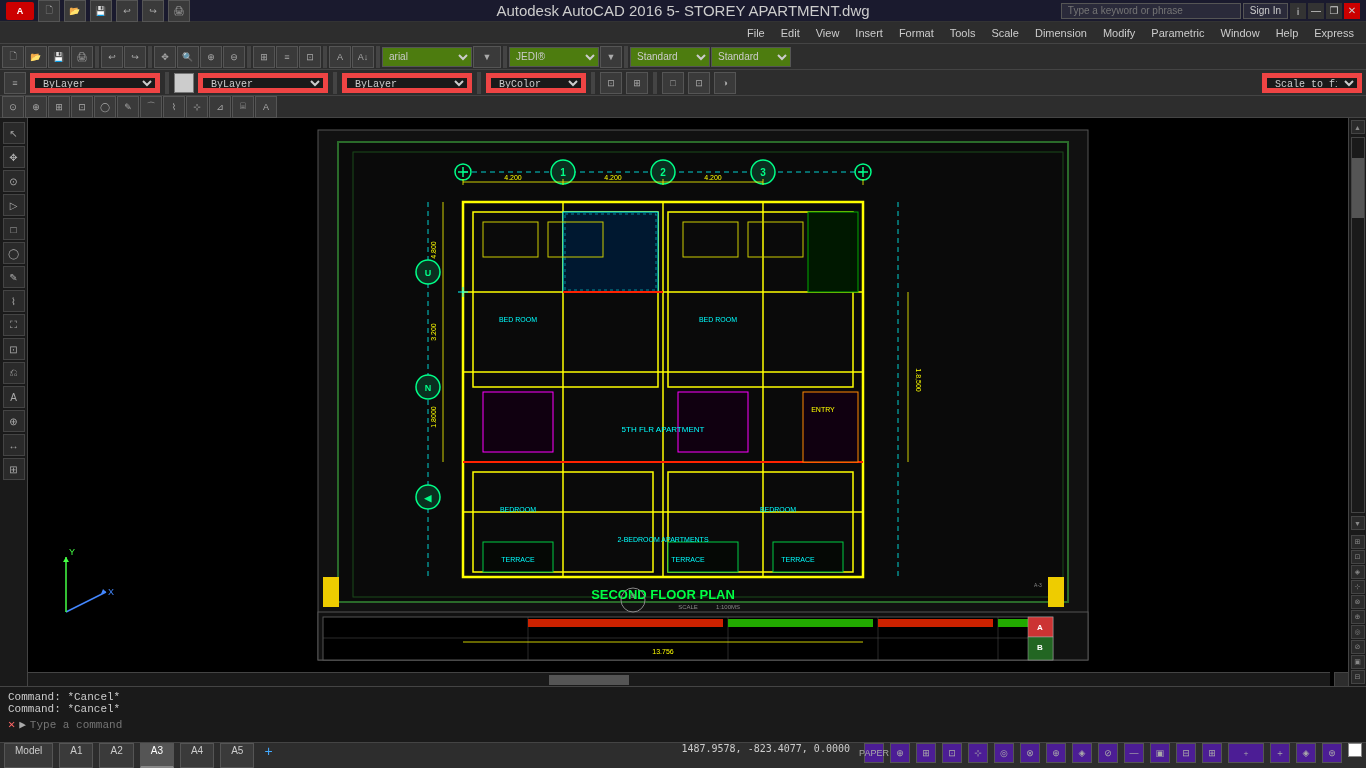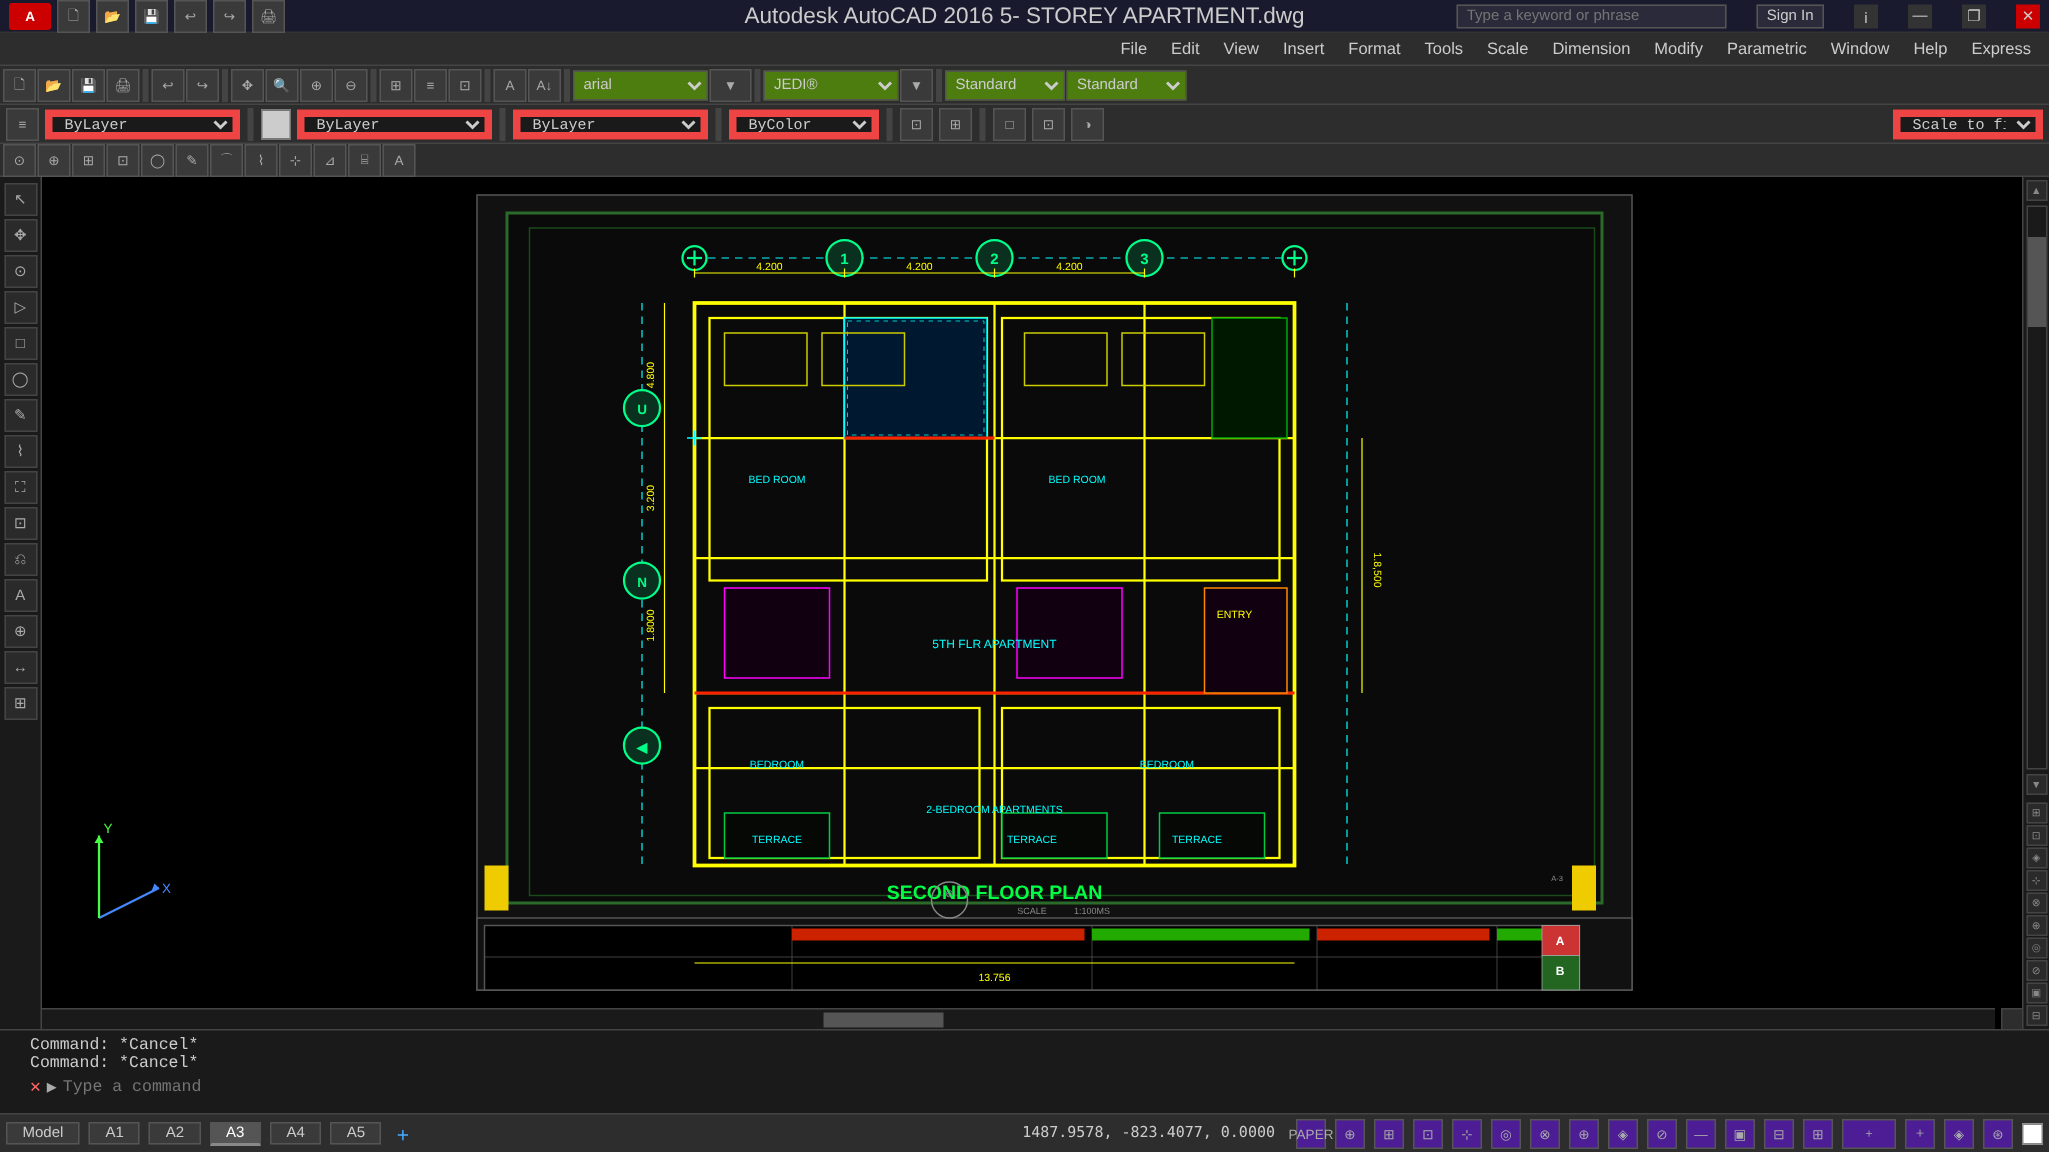--- a/index.html
+++ b/index.html
@@ -16,21 +16,21 @@
       border-bottom: 1px solid #333;
     }
     #titlebar .title-center {
       position: absolute;
       left: 50%;
       transform: translateX(-50%);
       font-size: 15px;
       color: #ccc;
     }
     #titlebar .title-left { display: flex; align-items: center; gap: 4px; }
-    #titlebar .title-right { display: flex; align-items: center; gap: 20px; margin-left: auto; }
+    #titlebar .title-right { display: flex; align-items: center; gap: 2px; margin-left: auto; }
     .autocad-logo {
       width: 28px; height: 18px;
       background: #c00;
       display: flex; align-items: center; justify-content: center;
       font-weight: bold; font-size: 9px; color: #fff;
       border-radius: 2px;
     }
     .search-box {
       background: #2a2a3a;
       border: 1px solid #555;
@@ -197,21 +197,21 @@
       background: #555;
       position: absolute;
       top: 20px;
     }
 
     
     #cmdline {
       height: 56px;
       background: #1a1a1a;
       border-top: 1px solid #444;
-      padding: 4px 20px;
+      padding: 4px 8px;
       font-family: 'Courier New', monospace;
       font-size: 11px;
     }
     .cmd-input-row {
       display: flex;
       align-items: center;
       gap: 4px;
       margin-top: 2px;
     }
     .cmd-input {
@@ -223,21 +223,20 @@
       font-size: 11px;
       outline: none;
     }
     .cmd-x { color: #f66; cursor: pointer; font-size: 12px; font-weight: bold; }
 
     
     #statusbar {
       height: 26px;
       background: #2d2d2d;
       display: flex;
-      align-items: center;
       padding: 0 4px;
       border-top: 1px solid #444;
       gap: 6px;
       font-size: 10px;
     }
     .status-tab {
       padding: 1px 10px;
       background: #3a3a3a;
       border: 1px solid #555;
       cursor: pointer;

